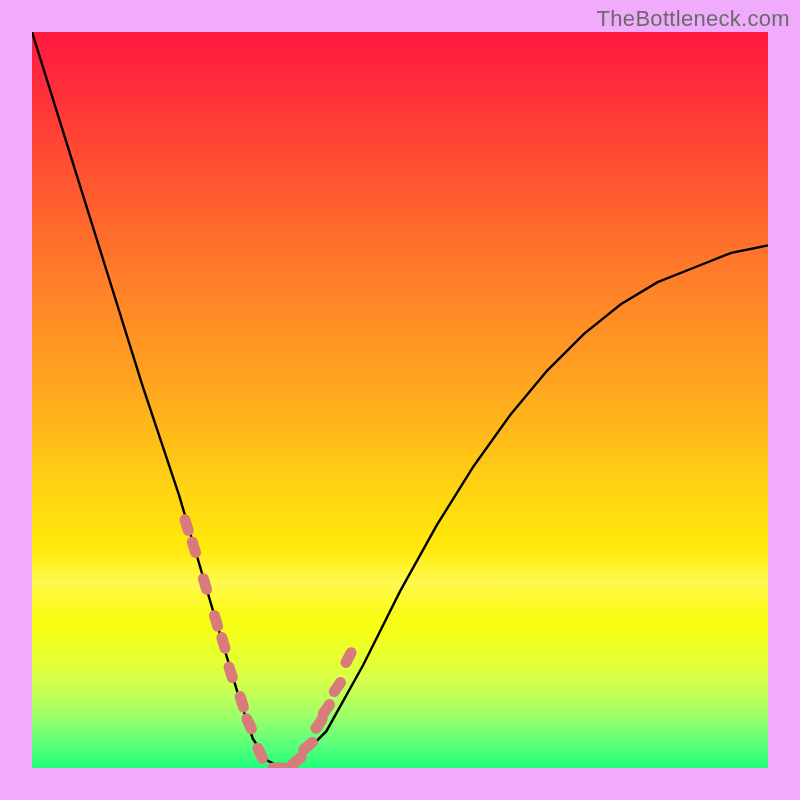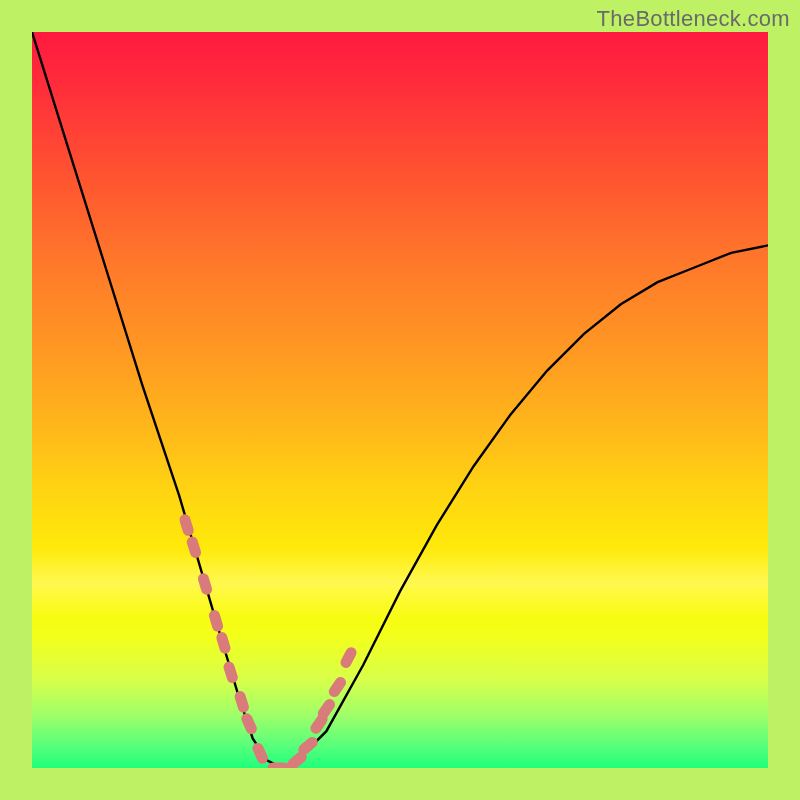--- a/index.html
+++ b/index.html
@@ -8,21 +8,21 @@
     width: 800px;
     height: 800px;
     overflow: hidden;
     background: #000;
     font-family: Arial, Helvetica, sans-serif;
   }
   .outer {
     position: relative;
     width: 800px;
     height: 800px;
-    background: #bef264;
+    background: #f0abfc;
   }
   .plot-area {
     position: absolute;
     left: 32px;
     top: 32px;
     width: 736px;
     height: 736px;
     
     background: linear-gradient(to bottom,
       #ff193f 0%,

